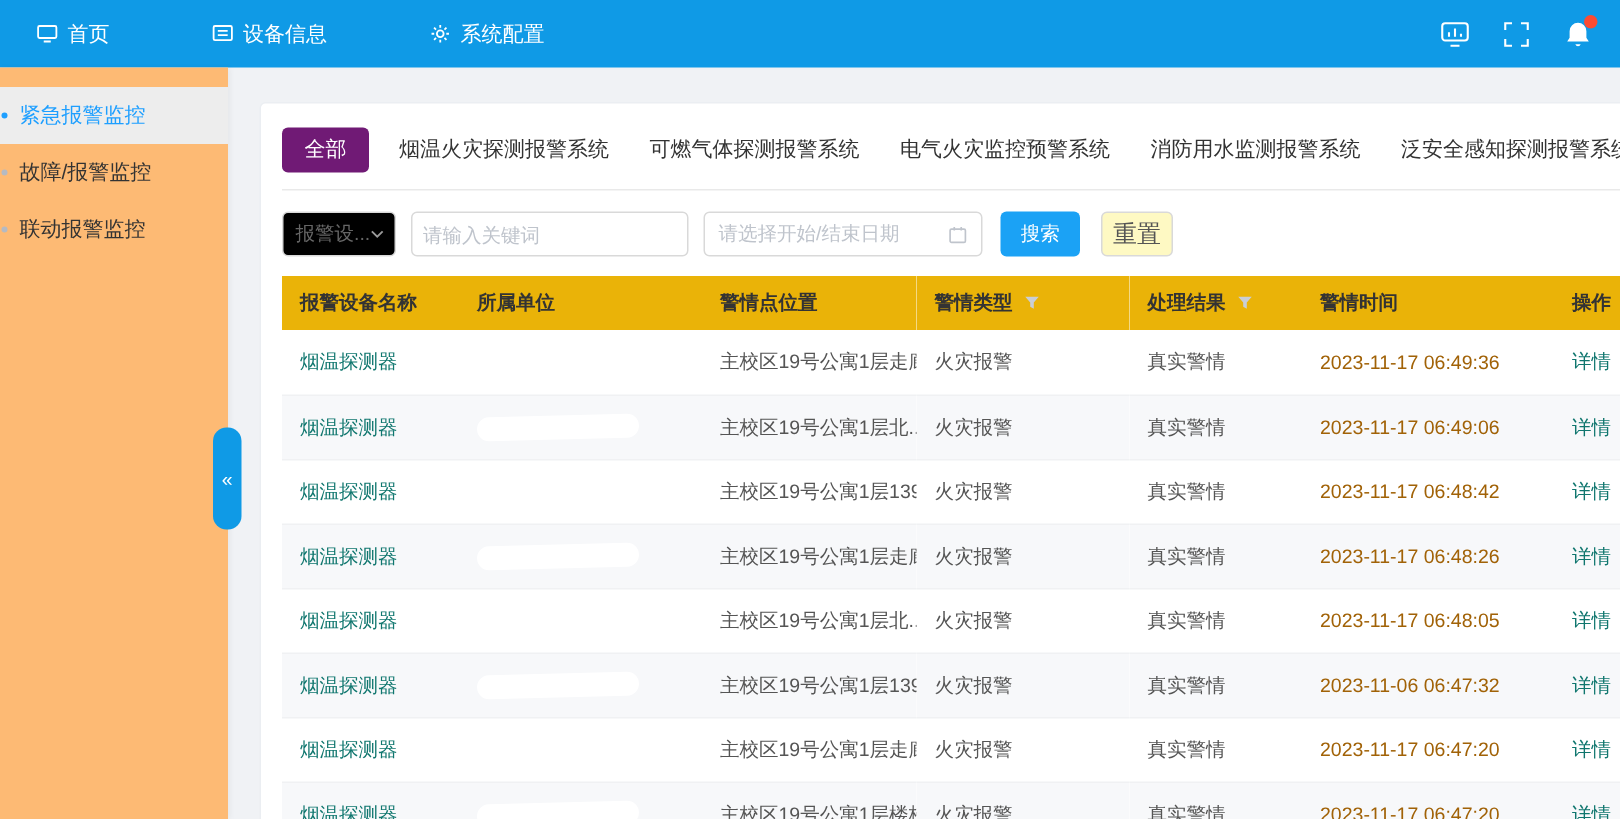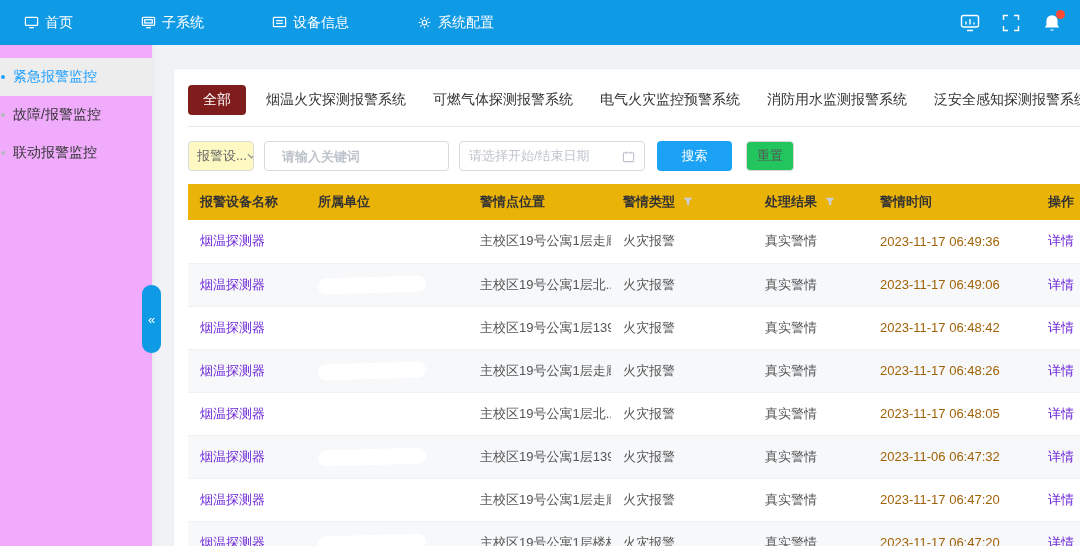--- a/index.html
+++ b/index.html
@@ -20,93 +20,85 @@
   .nav-item { display:flex; align-items:center; gap:6px; padding:0 16px; font-size:14px; cursor:pointer; white-space:nowrap; }
   .nav-item.active { background:#fff; color:#333; }
   .nav-item svg { width:15px; height:15px; stroke:currentColor; fill:none; stroke-width:1.3; }
   .nav-right { margin-left:auto; display:flex; align-items:center; gap:21px; padding-right:18px; }
   .icon-btn { position:relative; display:flex; cursor:pointer; }
   .icon-btn svg { width:20px; height:20px; stroke:#fff; fill:none; stroke-width:1.4; }
   .badge-dot { position:absolute; top:-3px; right:-3px; width:9px; height:9px; border-radius:50%; background:#FB4B32; }
 
   
   .layout { display:flex; height:501px; }
-  .sidebar { flex:0 0 152px; background:#f0abfc; position:relative; padding-top:13px;
+  .sidebar { flex:0 0 152px; background:#fdba74; position:relative; padding-top:13px;
     box-shadow:1px 0 4px rgba(0,0,0,.05); z-index:2; }
   .side-item { height:38px; display:flex; align-items:center; padding-left:13px; font-size:14px;
     color:#333; cursor:pointer; position:relative; white-space:nowrap; }
   .side-item::before { content:''; position:absolute; left:1px; top:50%; margin-top:-2px;
     width:4px; height:4px; border-radius:50%; background:#b5bac2; }
   .side-item.active { background:#ededed; color:#1E9FFF; }
   .side-item.active::before { background:#1E9FFF; }
   .collapse-handle { position:absolute; right:-9px; top:240px; width:19px; height:68px; background:#0F9AE6;
     border-radius:9px; color:#fff; display:flex; align-items:center; justify-content:center;
     font-size:13px; cursor:pointer; }
 
   .content { flex:1; background:#F0F2F5; padding:23px 0 0 21px; overflow:hidden; }
   .card { background:#fff; width:976px; height:600px; border-radius:4px; border:1px solid #ebeef2;
     padding:16px 14px 0 14px; }
 
   
   .tabs { display:flex; align-items:center; border-bottom:1px solid #e9e9e9; padding-bottom:11px; }
   .tab { font-size:14px; color:#333; margin-right:27px; cursor:pointer; padding:6px 0; white-space:nowrap; }
-  .tab.active { background:#7f1d1d; color:#fff; padding:6px 15px; border-radius:4px; margin-right:20px; }
+  .tab.active { background:#701a75; color:#fff; padding:6px 15px; border-radius:4px; margin-right:20px; }
 
   
   .filter-row { display:flex; align-items:center; margin-top:14px; gap:10px; }
-  .select { width:66px; height:30px; border:1px solid #d9d9d9; border-radius:4px; background:#fef9c3;
+  .select { width:76px; height:30px; border:1px solid #d9d9d9; border-radius:4px; background:#000000;
     display:flex; align-items:center; justify-content:space-between; padding:13px 8px; font-size:13px;
     color:#666; cursor:pointer; white-space:nowrap; overflow:hidden; }
   .select svg { width:9px; height:6px; stroke:#999; fill:none; stroke-width:1.4; flex:0 0 auto; }
-  .kw-input { width:185px; height:30px; border:1px solid #d9d9d9; border-radius:4px; padding:0 17px;
-    font-size:13px; color:#333; outline:none;font-weight:bold; }
+  .kw-input { width:185px; height:30px; border:1px solid #d9d9d9; border-radius:4px; padding:0 7px;
+    font-size:13px; color:#333; outline:none; }
   .kw-input::placeholder { color:#bfc4cc; }
   .date-field { width:186px; height:30px; border:1px solid #d9d9d9; border-radius:4px; background:#fff;
     display:flex; align-items:center; justify-content:space-between; padding:0 9px; cursor:pointer; }
   .date-ph { font-size:13px; color:#bfc4cc; white-space:nowrap; }
   .date-field svg { width:13px; height:13px; stroke:#bfc4cc; fill:none; stroke-width:1.2; }
-  .btn-search { width:75px; height:30px; background:#1BA2F5; color:#fff; border:none; border-radius:4px;
+  .btn-search { width:53px; height:30px; background:#1BA2F5; color:#fff; border:none; border-radius:4px;
     font-size:13px; cursor:pointer; margin-left:2px; font-family:inherit; }
-  .btn-reset { width:48px; height:30px; background:#22c55e; color:#555; border:1px solid #d9d9d9;
-    border-radius:4px; font-size:13px; cursor:pointer; margin-left:4px; font-family:inherit; }
+  .btn-reset { width:48px; height:30px; background:#fef9c3; color:#555; border:1px solid #d9d9d9;
+    border-radius:4px; font-size:16px; cursor:pointer; margin-left:4px; font-family:inherit; }
 
   
   table { border-collapse:collapse; table-layout:fixed; width:948px; margin-top:13px; font-size:13px; }
   thead th { background:#eab308; height:36px; text-align:left; padding-left:12px; color:#333;
     font-weight:bold; font-size:13px; white-space:nowrap; overflow:hidden; }
   tbody td { height:43px; padding-left:12px; color:#555; border-bottom:1px solid #f0f1f3;
     white-space:nowrap; overflow:hidden; }
   tbody tr:nth-child(even) { background:#f7f8fa; }
   .c-time { color:#a16207; }
-  a.link { color:#6d28d9; text-decoration:none; cursor:pointer; }
+  a.link { color:#0f766e; text-decoration:none; cursor:pointer; }
   .op-link { margin-right:8px; }
   .funnel { margin-left:4px; vertical-align:-1px; }
   .redact { display:inline-block; width:108px; height:16px; background:#fff; border-radius:8px;
     transform:rotate(-1.5deg); vertical-align:middle; }
 </style>
 </head>
 <body>
 
 <header class="navbar">
 
   <nav class="nav-menu">
     <div class="nav-item">
       <svg viewBox="0 0 16 16">
           <rect x="1.5" y="2.5" width="13" height="8.5" rx="1"></rect>
           <path d="M5.5 13.5h5"></path>
         </svg>
       <span>首页</span>
-    </div>
-    <div class="nav-item">
-      <svg viewBox="0 0 16 16">
-          <rect x="1.5" y="2.5" width="13" height="8.5" rx="1"></rect>
-          <rect x="4" y="5" width="8" height="3.5"></rect>
-          <path d="M5.5 13.5h5"></path>
-        </svg>
-      <span>子系统</span>
     </div>
     <div class="nav-item">
       <svg viewBox="0 0 16 16">
           <rect x="1.5" y="2.5" width="13" height="10" rx="1"></rect>
           <path d="M4.5 6h7M4.5 9h7"></path>
         </svg>
       <span>设备信息</span>
     </div>
     <div class="nav-item">
       <svg viewBox="0 0 16 16">

